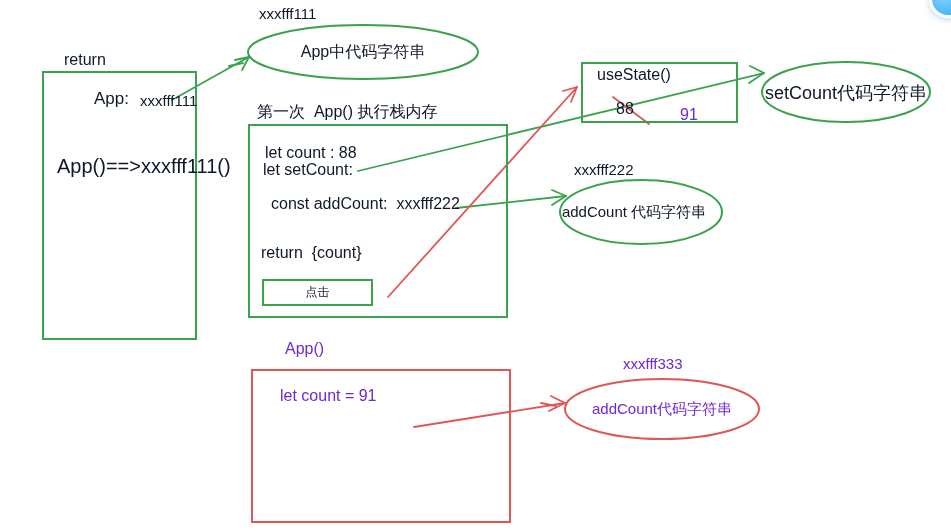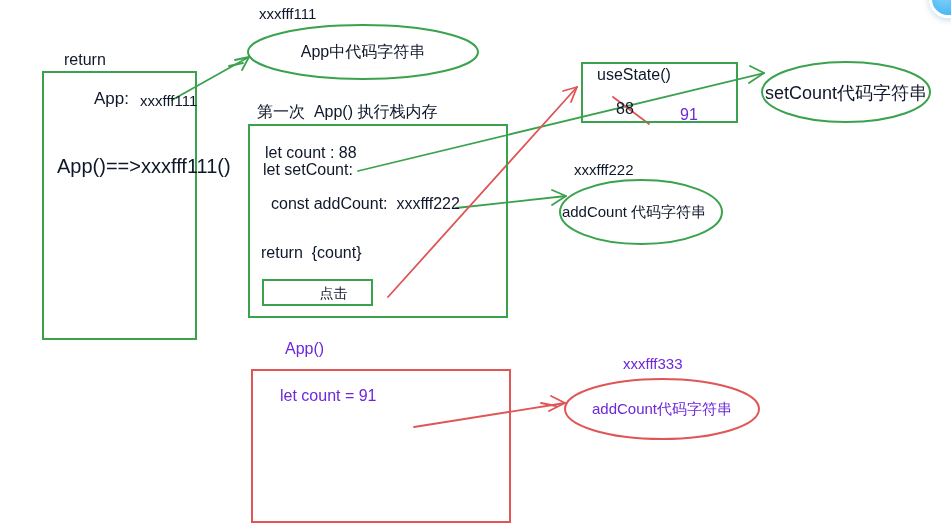--- a/index.html
+++ b/index.html
@@ -92,21 +92,21 @@
   <div class="txt" style="left:259px;top:6px;font-size:15px;">xxxfff111</div>
   <div class="txt center" style="left:253px;top:44px;width:220px;font-size:16px;">App中代码字符串</div>
 
   <div class="txt" style="left:257px;top:104px;font-size:16px;">第一次  App() 执行栈内存</div>
   <div class="box" style="left:248px;top:124px;width:260px;height:194px;"></div>
   <div class="txt" style="left:265px;top:145px;font-size:16px;">let count : 88</div>
   <div class="txt" style="left:263px;top:162px;font-size:16px;">let setCount:</div>
   <div class="txt" style="left:271px;top:196px;font-size:16px;">const addCount:  xxxfff222</div>
   <div class="txt" style="left:261px;top:245px;font-size:16px;">return  {count}</div>
   <div class="box" style="left:262px;top:279px;width:111px;height:27px;">
-    <div class="txt center" style="left:0;top:5px;width:107px;font-size:14px;padding-left:16px;">点击</div>
+    <div class="txt center" style="left:0;top:5px;width:107px;font-size:12px;">点击</div>
   </div>
 
   <div class="box" style="left:581px;top:62px;width:157px;height:61px;"></div>
   <div class="txt" style="left:597px;top:67px;font-size:16px;">useState()</div>
   <div class="txt" style="left:616px;top:101px;font-size:16px;">88</div>
   <div class="txt red" style="left:680px;top:107px;font-size:16px;">91</div>
 
   <div class="txt center" style="left:762px;top:84px;width:168px;font-size:18px;">setCount代码字符串</div>
 
   <div class="txt" style="left:574px;top:162px;font-size:15px;">xxxfff222</div>

